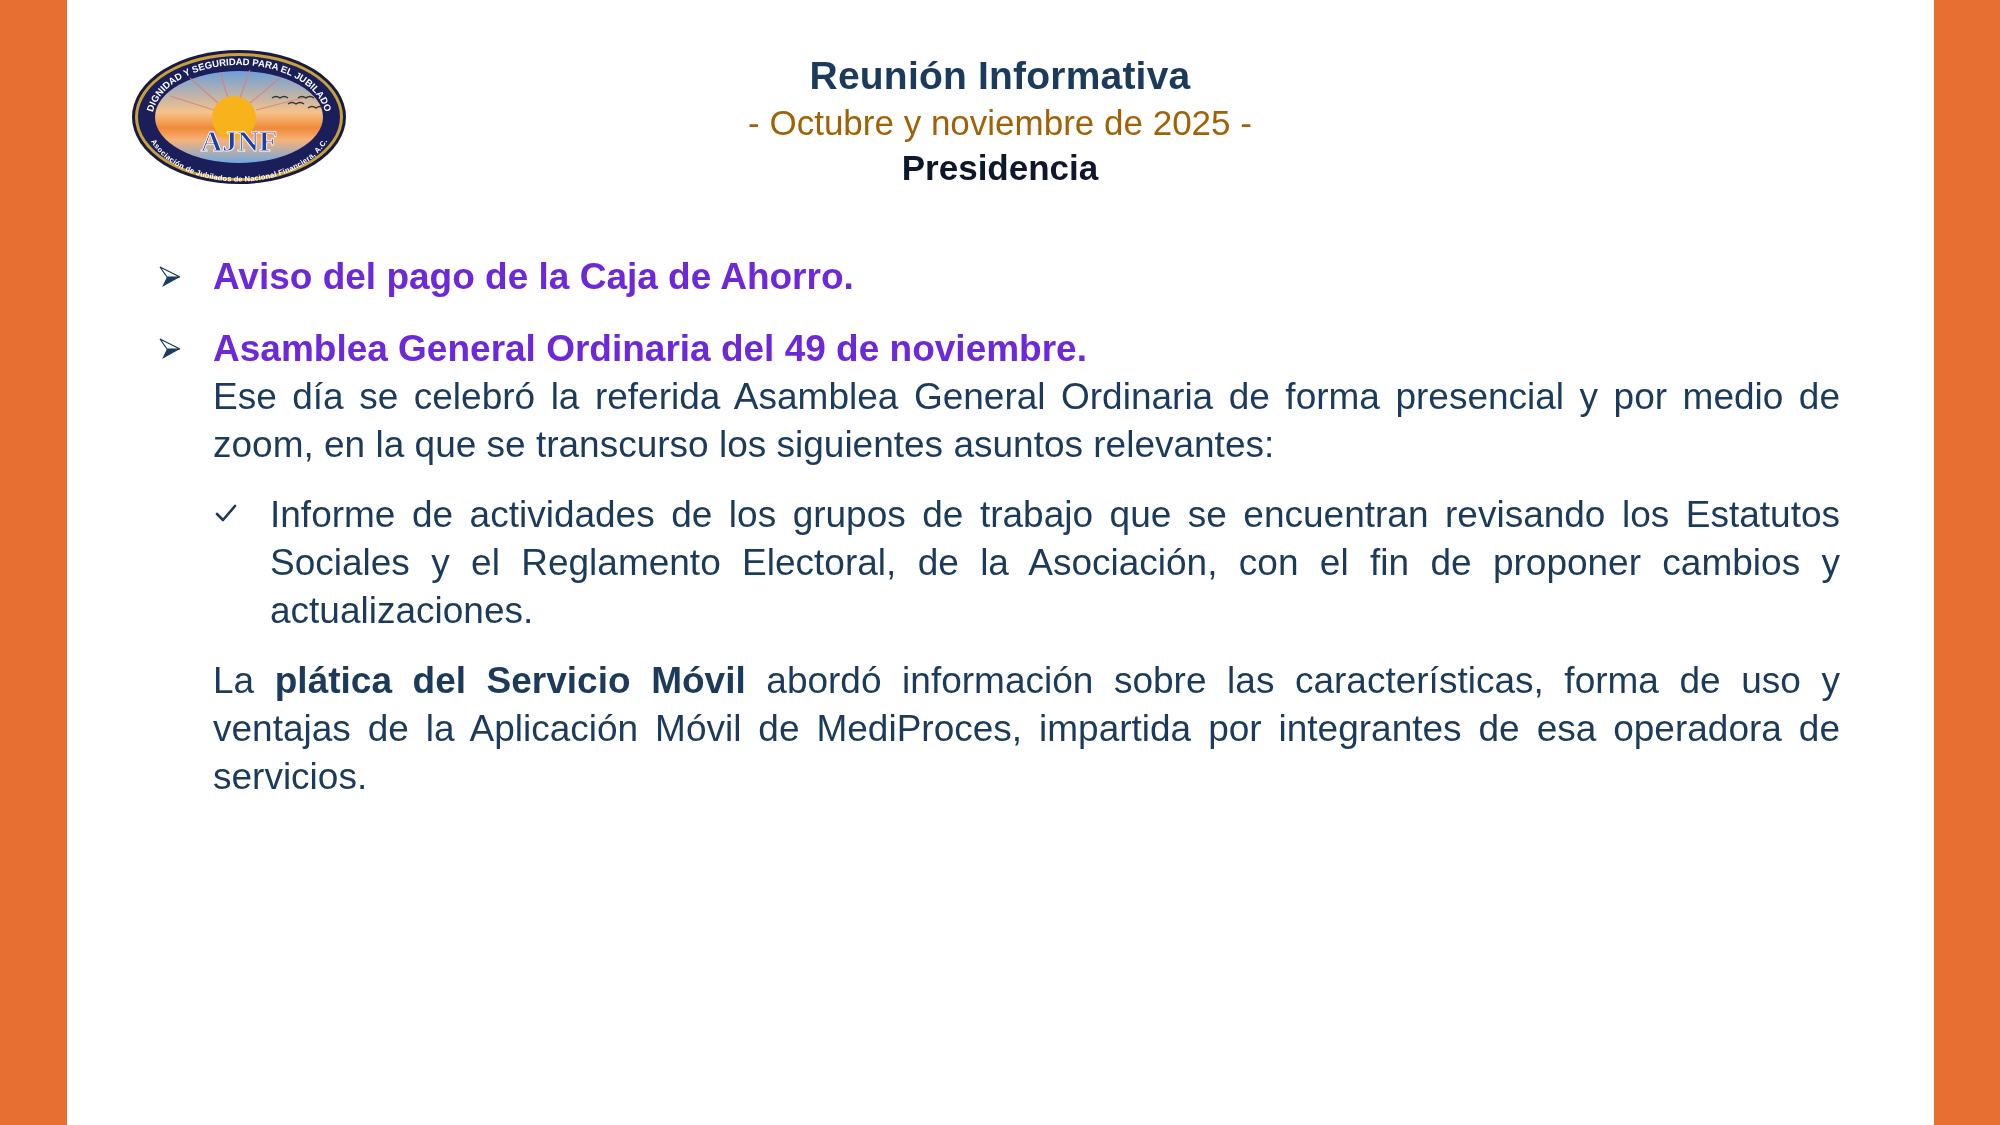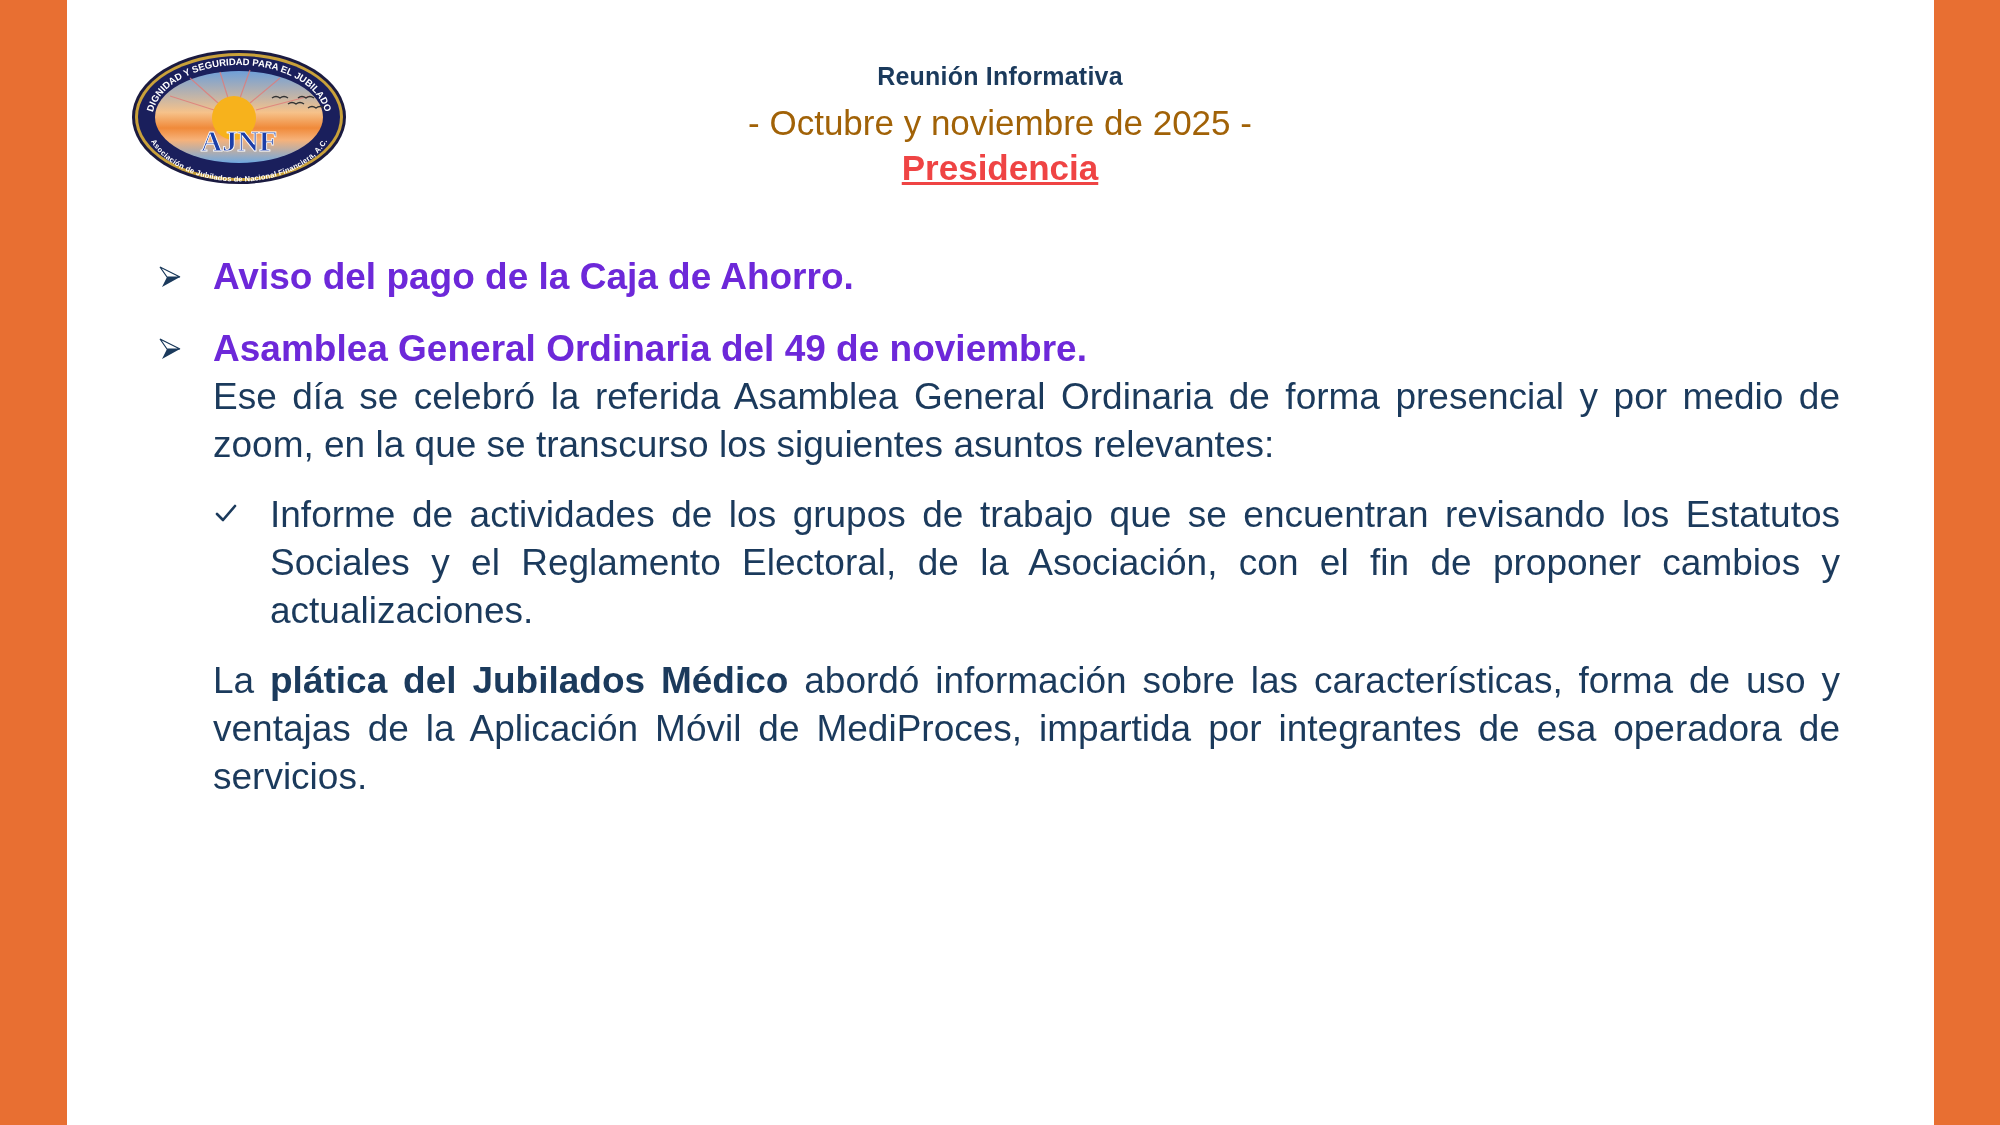--- a/index.html
+++ b/index.html
@@ -18,28 +18,28 @@
     .side-bar.right { right: 0; width: 66px; }
 
     .logo {
       position: absolute; left: 130px; top: 48px; width: 218px; height: 138px;
     }
 
     .header {
       position: absolute; left: 0; right: 0; top: 50px; text-align: center;
     }
     .header .title {
-      font-size: 25px; font-weight: bold; color: #1b3a5c; line-height: 52px;
+      font-size: 39px; font-weight: bold; color: #1b3a5c; line-height: 52px;
       letter-spacing: 0.2px;
     }
     .header .subtitle {
       font-size: 35px; color: #a16207; line-height: 42px;
     }
     .header .dept {
-      font-size: 35px; font-weight: bold; color: #ef4444; line-height: 48px; text-decoration: underline;
+      font-size: 35px; font-weight: bold; color: #0f172a; line-height: 48px;
     }
 
     .content {
       position: absolute; left: 150px; top: 253px; width: 1690px;
     }
     .section { position: relative; padding-left: 63px; }
     .section + .section { margin-top: 24px; }
     .section .arrow {
       position: absolute; left: 8px; top: 12px; width: 24px; height: 24px;
     }
@@ -132,16 +132,16 @@
 
     <div class="checks">
       <div class="check-item">
         <svg class="tick" viewBox="0 0 22 20">
           <path d="M2 11 L8 17 L20 3" fill="none" stroke="#1b3a5c" stroke-width="2.6" stroke-linecap="round" stroke-linejoin="round"></path>
         </svg>
         <div class="para">Informe de actividades de los grupos de trabajo que se encuentran revisando los Estatutos Sociales y el Reglamento Electoral, de la Asociación, con el fin de proponer cambios y actualizaciones.</div>
       </div>
     </div>
 
-    <div class="para closing"><span>La </span><b>plática del Jubilados Médico</b><span> abordó información sobre las características, forma de uso y ventajas de la Aplicación Móvil de MediProces, impartida por integrantes de esa operadora de servicios.</span></div>
+    <div class="para closing"><span>La </span><b>plática del Servicio Móvil</b><span> abordó información sobre las características, forma de uso y ventajas de la Aplicación Móvil de MediProces, impartida por integrantes de esa operadora de servicios.</span></div>
   </div>
 
 </div>
 
 </body></html>

